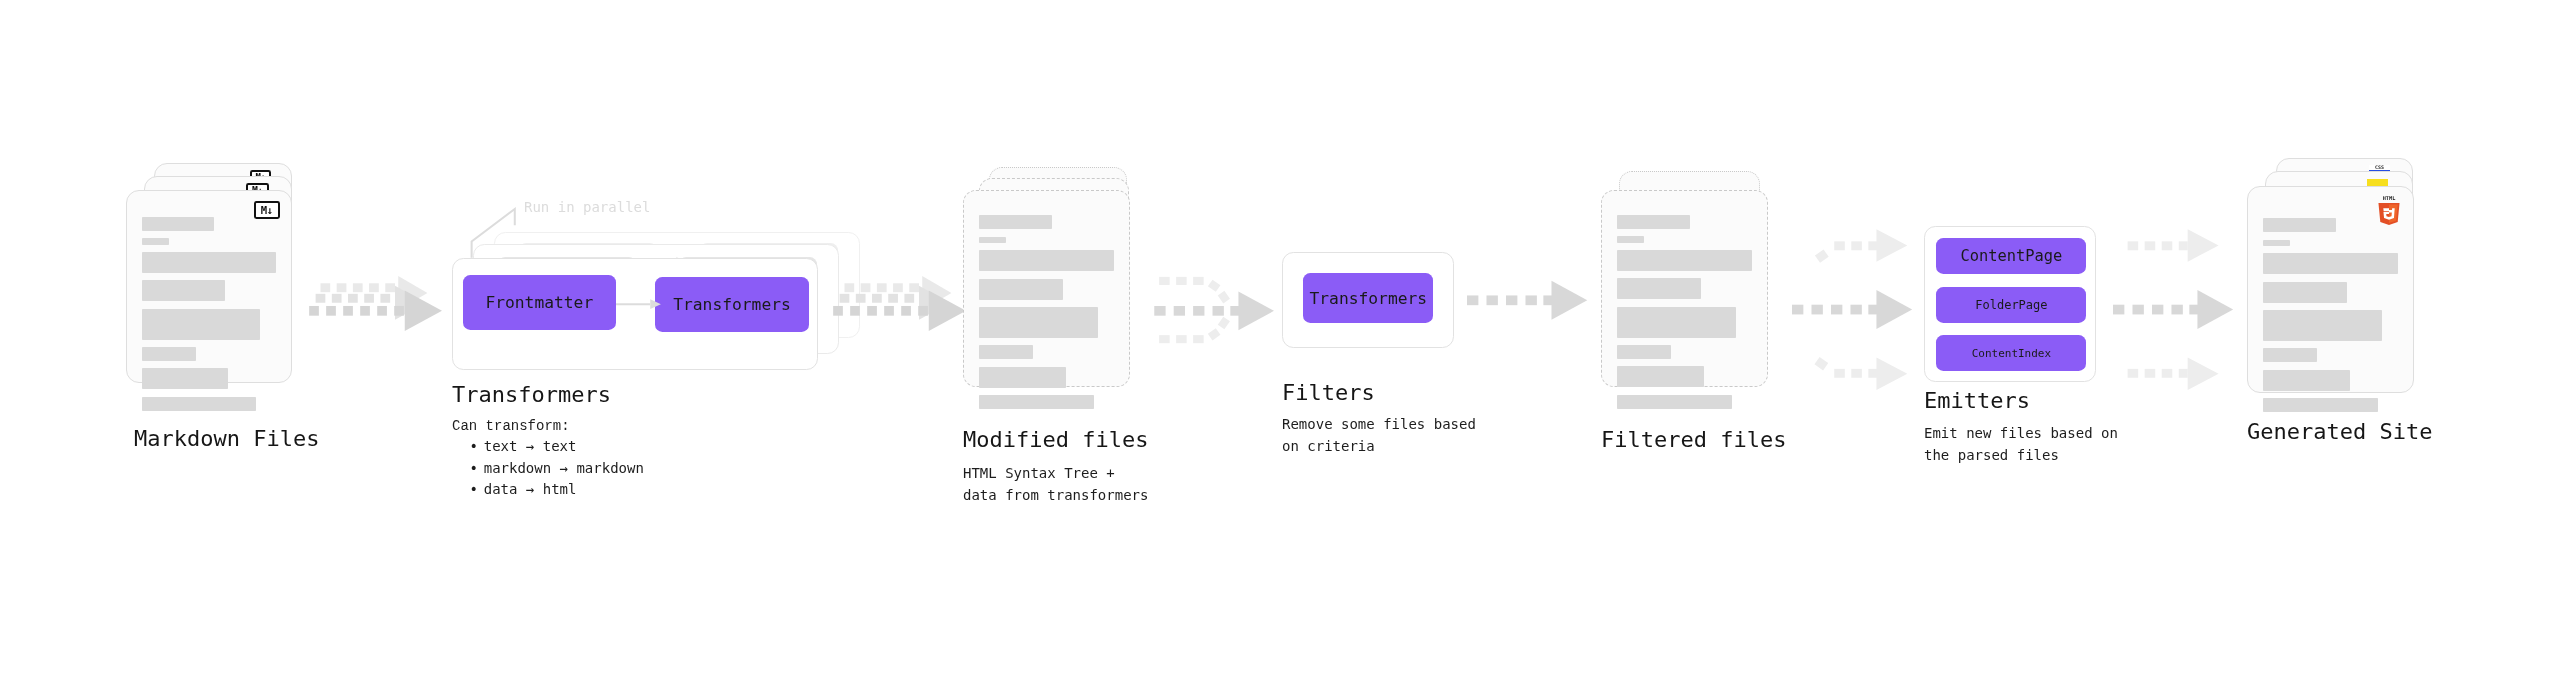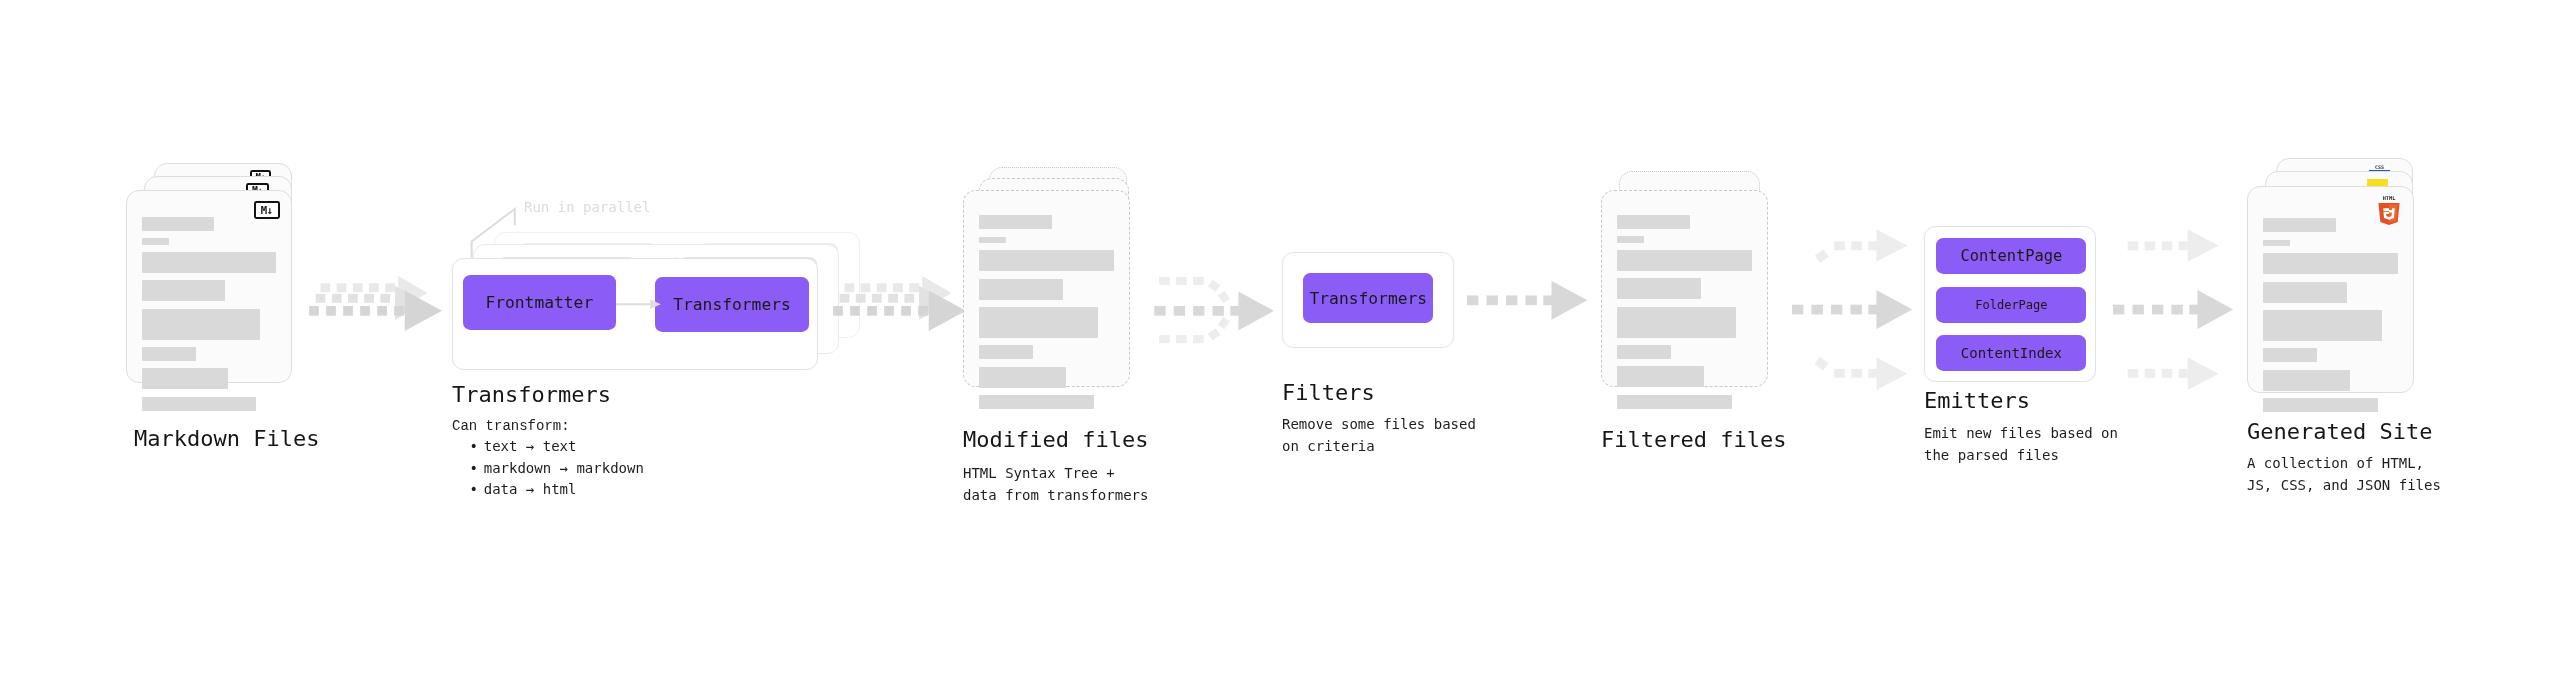--- a/index.html
+++ b/index.html
@@ -449,21 +449,21 @@
     </svg>
   </div>
 
   <div class="procbox" style="left:1924px; top:226px; width:172px; height:156px;">
     <div class="chip" style="left:11.4px; top:11.4px; width:150px; height:36px; font-size:15.4px;">
       <span>ContentPage</span>
     </div>
     <div class="chip" style="left:11.4px; top:60px; width:150px; height:36px; font-size:12px;">
       <span>FolderPage</span>
     </div>
-    <div class="chip" style="left:11.4px; top:108px; width:150px; height:36px; font-size:14px;">
+    <div class="chip" style="left:11.4px; top:108px; width:150px; height:36px; font-size:11px;">
       <span>ContentIndex</span>
     </div>
   </div>
 
   <div class="title" style="left:1924px; top:388px;">Emitters</div>
   <div class="caption" style="left:1924px; top:423px;">Emit new files based on
 the parsed files</div>
 
   <div class="abs" style="left:2113px; top:237px; width:134px; height:163px;">
     <svg width="134" height="163" viewBox="0 0 165 200" aria-hidden="true">
@@ -522,17 +522,15 @@
         <div class="bar h-md" style="width:62%;"></div>
         <div class="bar h-lg" style="width:88%;"></div>
         <div class="bar" style="width:40%;"></div>
         <div class="bar h-md" style="width:64%;"></div>
         <div class="bar" style="width:85%;"></div>
       </div>
     </div>
   </div>
 
   <div class="title" style="left:2247px; top:419px;">Generated Site</div>
-  <div class="caption" style="left:2247px; top:453px;">A collection of HTML,
-JS, CSS, and JSON files</div>
 
 </div>
 
 
 </body></html>

